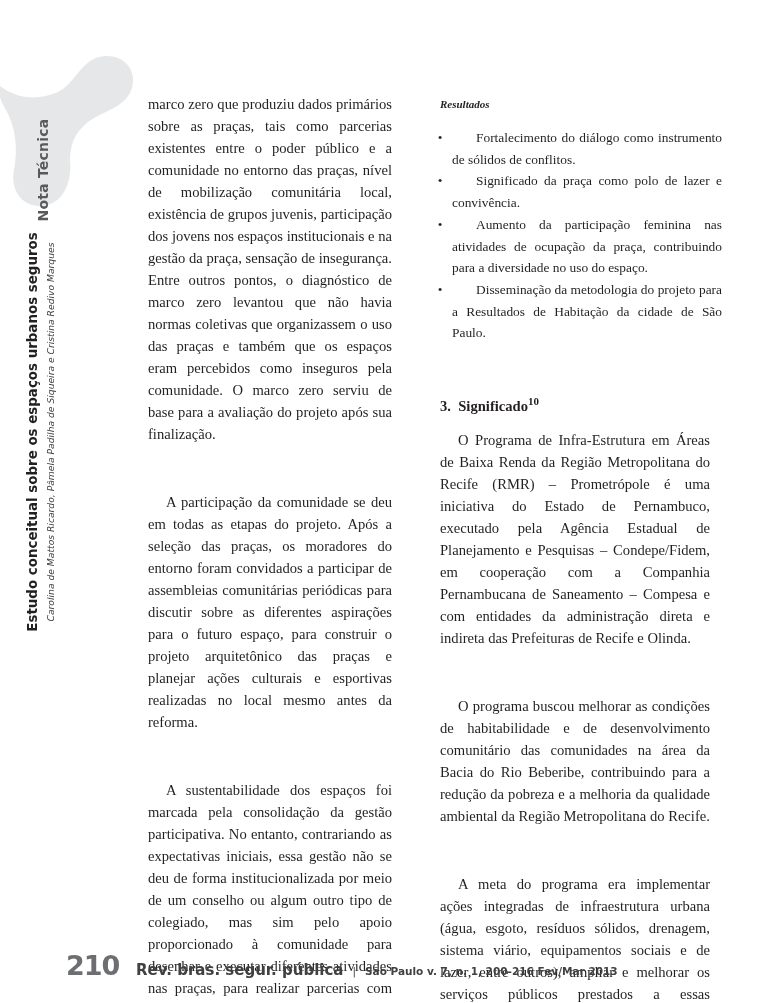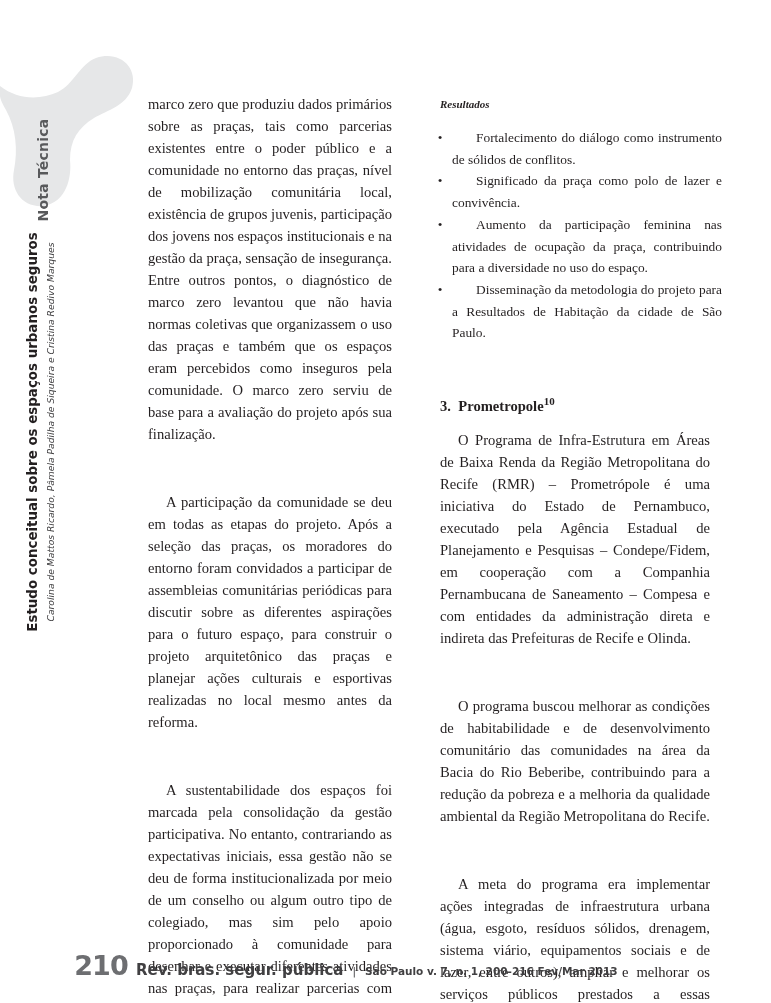--- a/index.html
+++ b/index.html
@@ -16,21 +16,21 @@
   .col p { margin:12px; }
   .indent { text-indent:18px; }
   .gap { height:22px; }
   .subhead { font-style:italic; font-weight:bold; font-size:11px; }
   ul.bullets { list-style:none; margin:0; padding:0 0 0 24px; }
   ul.bullets li { position:relative; text-indent:24px; font-size:13.4px; line-height:21.7px; }
   ul.bullets li .dot { position:absolute; left:-24px; text-indent:0; width:24px; text-align:center; }
   .sec-head { font-weight:bold; }
   .sec-head sup { font-size:11px; }
   .footer { position:absolute; left:66px; top:950px; height:30px; display:flex; align-items:baseline; }
-  .pg { font-family:"DejaVu Sans", sans-serif; font-weight:bold; font-size:27px; color:#6d6e71; letter-spacing:-1px; width:70px;text-align:center; }
+  .pg { font-family:"DejaVu Sans", sans-serif; font-weight:bold; font-size:27px; color:#6d6e71; letter-spacing:-1px; width:70px; }
   .jname { font-family:"DejaVu Sans", sans-serif; font-weight:bold; font-size:15px; color:#414042; }
   .sep { font-family:"DejaVu Sans", sans-serif; font-size:10.5px; color:#414042; margin:0 9px; }
   .jinfo { font-family:"DejaVu Sans", sans-serif; font-size:10.5px; color:#414042;font-weight:bold; }
 </style>
 </head>
 <body>
 
 <svg class="blob" viewBox="0 0 140 250" xmlns="http://www.w3.org/2000/svg">
   <path d="M 96 58 C 120 50, 138 68, 132 88 C 126 106, 108 110, 94 118 C 78 128, 70 140, 70 160 C 72 178, 66 202, 44 206 C 22 208, 10 190, 14 170 C 18 150, 16 128, 6 110 C 0 100, 0 96, 0 96 L 0 86 C 18 100, 40 100, 58 92 C 74 84, 80 64, 96 58 Z" fill="#e6e7e8"></path>
 </svg>
@@ -56,21 +56,21 @@
   <p class="subhead">Resultados</p>
   <ul class="bullets">
     <li><span class="dot">•</span><span>Fortalecimento do diálogo como instrumento de sólidos de conflitos.</span></li>
     <li><span class="dot">•</span><span>Significado da praça como polo de lazer e convivência.</span></li>
     <li><span class="dot">•</span><span>Aumento da participação feminina nas atividades de ocupação da praça, contribuindo para a diversidade no uso do espaço.</span></li>
     <li><span class="dot">•</span><span>Disseminação da metodologia do projeto para a Resultados de Habitação da cidade de São Paulo.</span></li>
   </ul>
   <div class="gap"></div>
   <div class="gap" style="height:12px"></div>
   <p class="sec-head">
-    <span>3.</span>&nbsp;&nbsp;<span>Prometropole</span><sup>10</sup>
+    <span>3.</span>&nbsp;&nbsp;<span>Significado</span><sup>10</sup>
   </p>
   <p class="indent">O Programa de Infra-Estrutura em Áreas de Baixa Renda da Região Metropolitana do Recife (RMR) – Prometrópole é uma iniciativa do Estado de Pernambuco, executado pela Agência Estadual de Planejamento e Pesquisas – Condepe/Fidem, em cooperação com a Companhia Pernambucana de Saneamento – Compesa e com entidades da administração direta e indireta das Prefeituras de Recife e Olinda.</p>
   <div class="gap"></div>
   <p class="indent">O programa buscou melhorar as condições de habitabilidade e de desenvolvimento comunitário das comunidades na área da Bacia do Rio Beberibe, contribuindo para a redução da pobreza e a melhoria da qualidade ambiental da Região Metropolitana do Recife.</p>
   <div class="gap"></div>
   <p class="indent">A meta do programa era implementar ações integradas de infraestrutura urbana (água, esgoto, resíduos sólidos, drenagem, sistema viário, equipamentos sociais e de lazer, entre outros), ampliar e melhorar os serviços públicos prestados a essas comunidades e aumentar os mecanismos de regularização fundiária. Estava prevista, ainda, a implantação de equipamentos de uso coletivo e de caráter metropolitano, tais como</p>
 </div>
 
 <div class="footer">
   <span class="pg">210</span>

